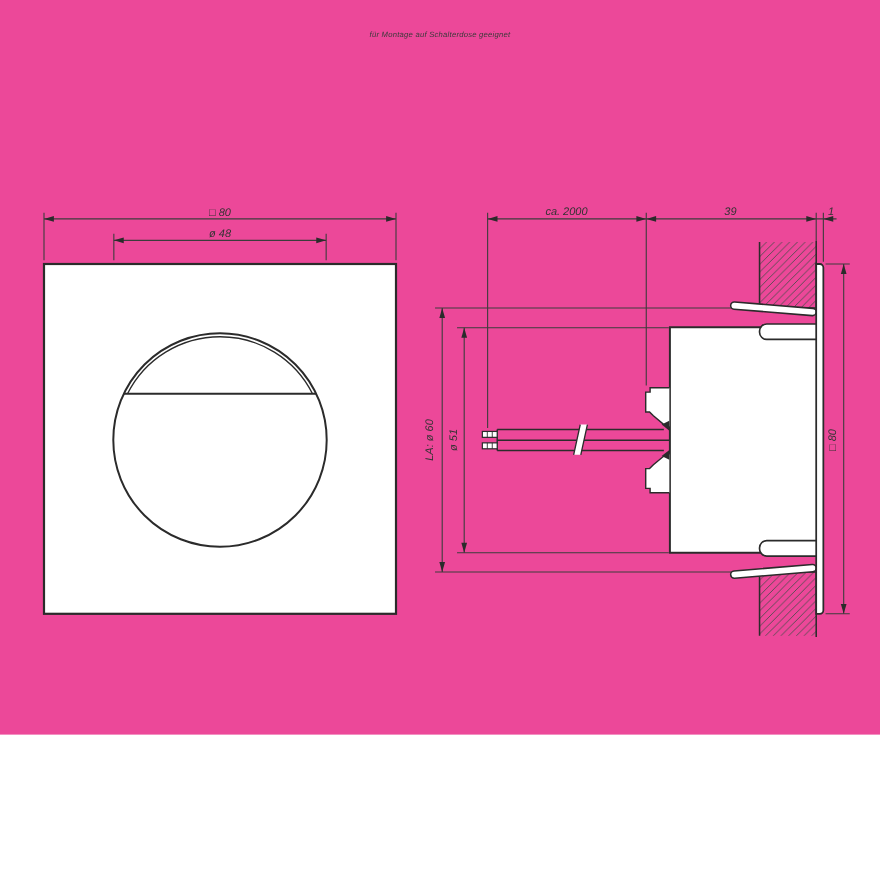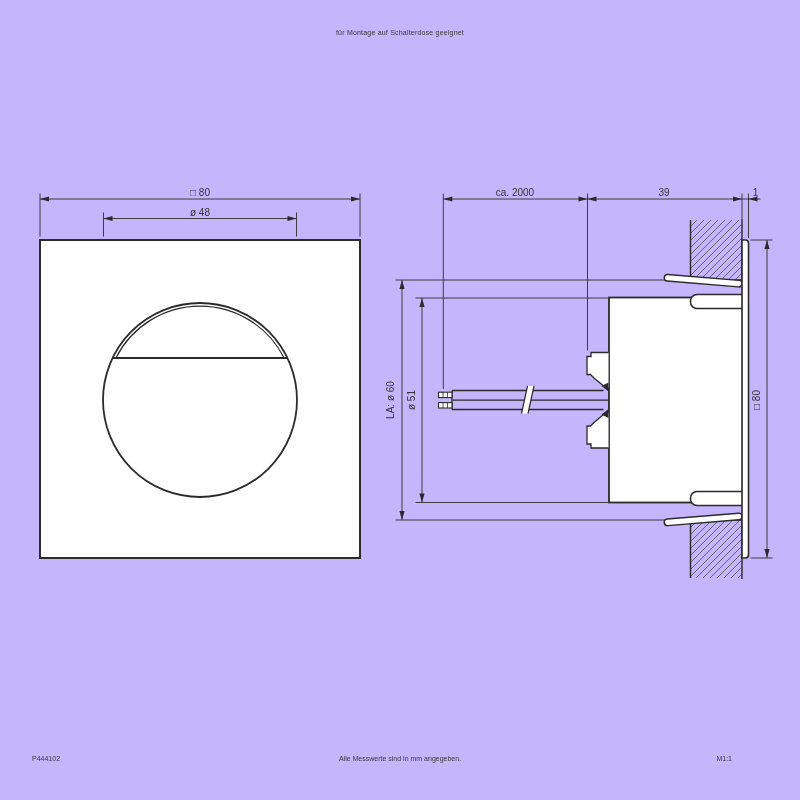--- a/index.html
+++ b/index.html
@@ -3,25 +3,26 @@
 <meta charset="utf-8">
 <style>
   html, body {
     margin: 0;
     padding: 0;
     background: #ffffff;
   }
   .page {
     position: relative;
     width: 800px;
-    height: 800px;
-    background: #c4b5fd;
+    height: 668px;
+    background: #ec4899;
     font-family: "Liberation Sans", sans-serif;
     color: #333333;
     overflow: hidden;
+    font-style: italic;
   }
   .note-top {
     position: absolute;
     top: 29px;
     left: 0;
     width: 100%;
     text-align: center;
     font-size: 7px;
     color: #3a3a3a;
     letter-spacing: 0.2px;

